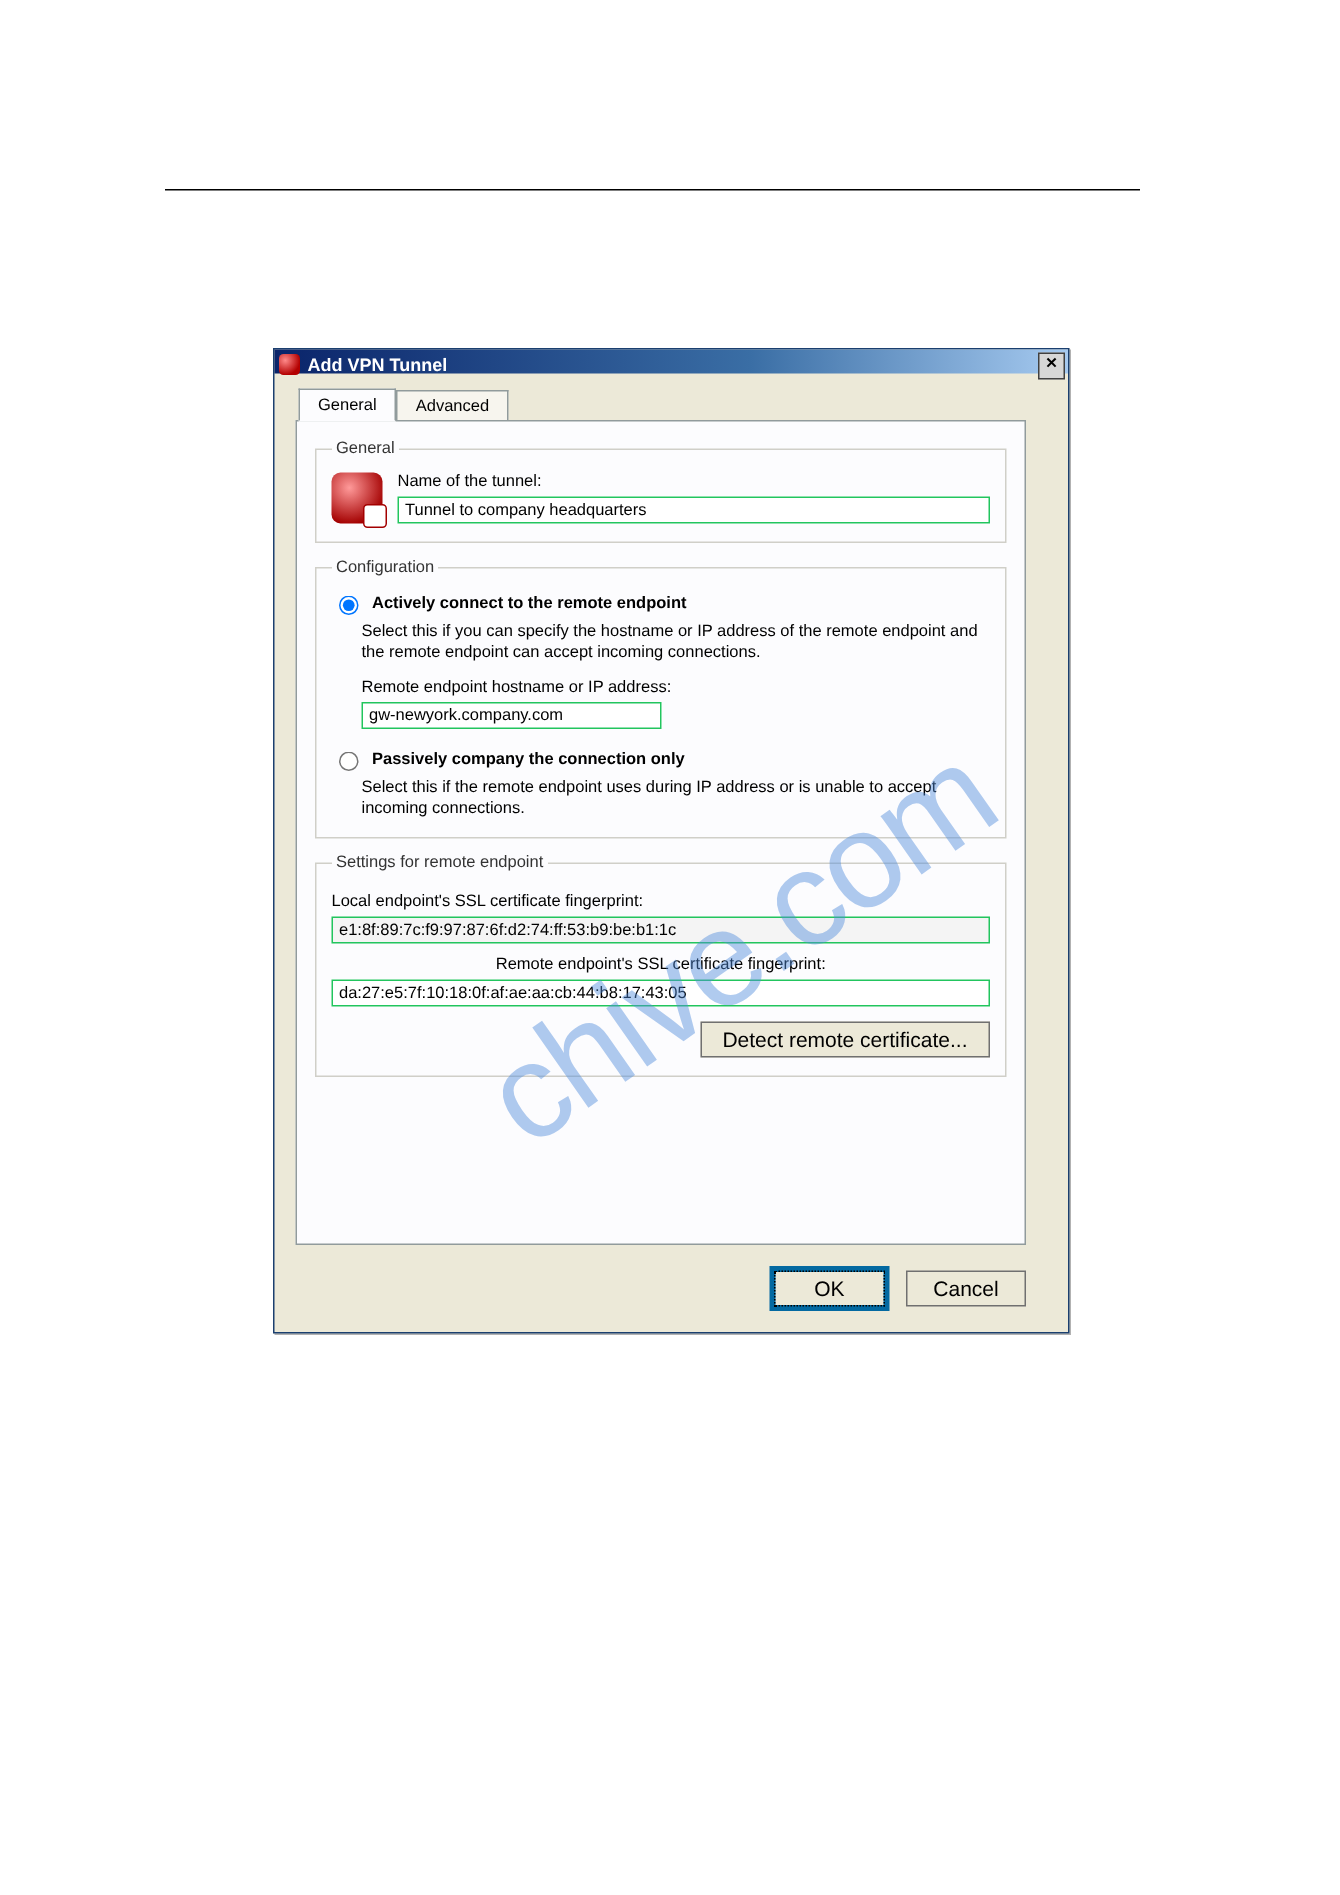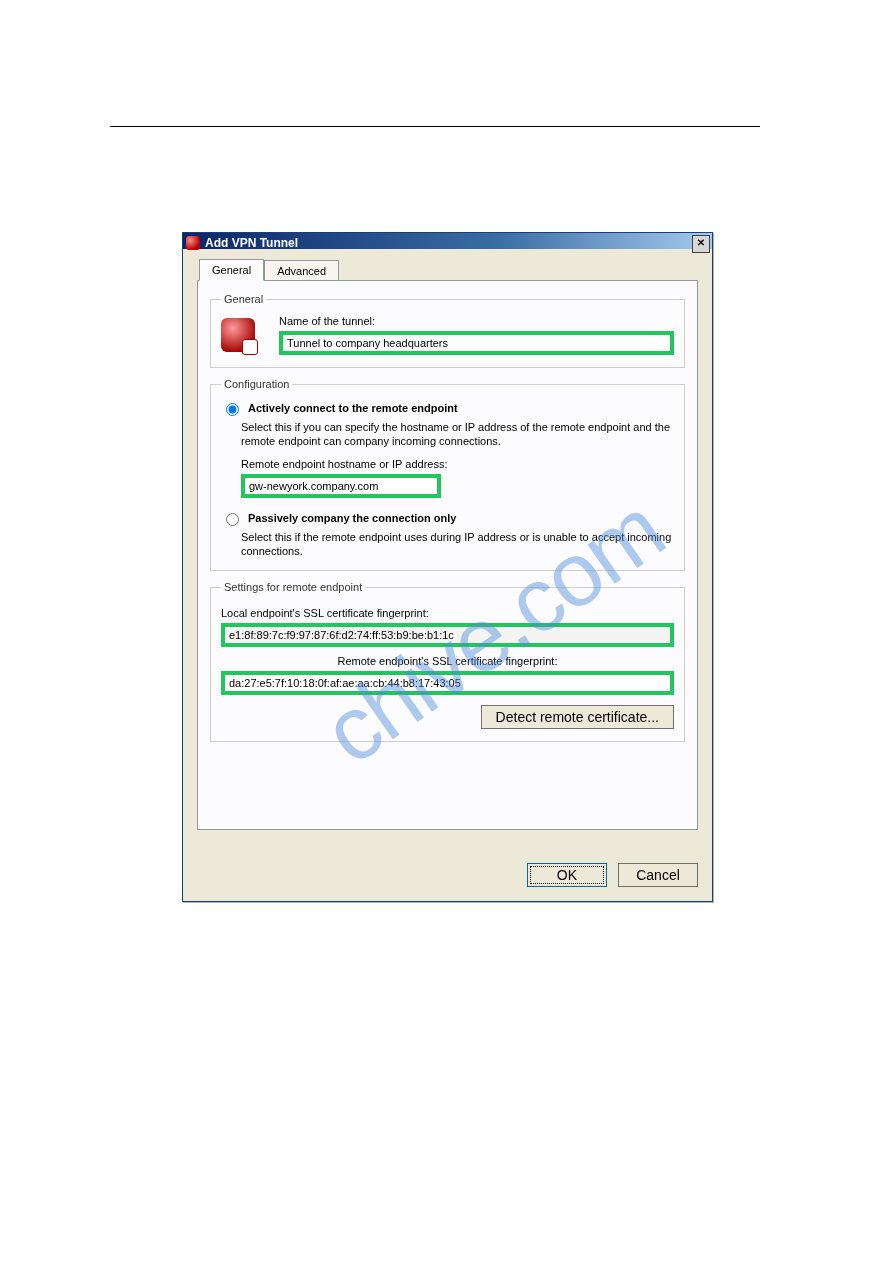--- a/index.html
+++ b/index.html
@@ -72,21 +72,21 @@
     border: 1px solid #404040;
     font-family: Arial, sans-serif;
     font-size: 10px;
     font-weight: bold;
     text-align: center;
     line-height: 14px;
     color: #000;
     cursor: pointer;
   }
   .content {
-    padding: 10px 14px 14px 14px;
+    padding: 10px 28px 14px 14px;
   }
   .tabs {
     position: relative;
     z-index: 2;
     margin-bottom: -1px;
     padding-left: 2px;
   }
   .tab {
     display: inline-block;
     padding: 4px 12px 3px;
@@ -115,22 +115,22 @@
     margin: 0 0 10px 0;
     padding: 10px 10px 12px 10px;
   }
   legend {
     font-size: 11px;
     color: #333;
     padding: 0 3px;
   }
   .gen-row {
     display: flex;
-    align-items: center;
-    gap: 24px;
+    align-items: flex-end;
+    gap: 10px;
   }
   .app-icon {
     width: 34px;
     height: 34px;
     background: radial-gradient(circle at 35% 30%, #ff9a9a, #a30000 75%);
     border-radius: 6px;
     flex-shrink: 0;
     position: relative;
   }
   .app-icon::after {
@@ -146,21 +146,21 @@
     flex: 1;
   }
   .label {
     margin-bottom: 4px;
     color: #000;
   }
   input[type="text"] {
     font-family: Tahoma, Arial, sans-serif;
     font-size: 11px;
     padding: 2px 4px;
-    border: 4px solid #22c55e;
+    border: 1px solid #22c55e;
     background: #fff;
     box-sizing: border-box;
   }
   input[readonly] {
     background: #f4f4f4;
   }
   .full-w { width: 100%; }
   .mid-w { width: 200px; }
   .radio-row {
     display: flex;
@@ -188,24 +188,23 @@
   button.win {
     font-family: Tahoma, Arial, sans-serif;
     font-size: 14px;
     background: #ece9d8;
     border: 1px solid #707070;
     padding: 3px 14px;
     cursor: pointer;
     min-width: 75px;
   }
   button.win.default {
-    border: 1px solid #0369a1;
+    border: 4px solid #0369a1;
     outline: 1px dotted #000;
     outline-offset: -4px;
-    margin-top: 19px;
   }
   .dlg-buttons {
     text-align: right;
     margin-top: 14px;
   }
   .dlg-buttons button.win {
     margin-left: 8px;
     min-width: 80px;
   }
 </style>
@@ -241,21 +240,21 @@
         </div>
       </fieldset>
 
       <fieldset>
         <legend>Configuration</legend>
 
         <div class="radio-row">
           <input type="radio" name="mode" checked="" style="">
           <label class="bold">Actively connect to the remote endpoint</label>
         </div>
-        <div class="help">Select this if you can specify the hostname or IP address of the remote endpoint and the remote endpoint can company incoming connections.</div>
+        <div class="help">Select this if you can specify the hostname or IP address of the remote endpoint and the remote endpoint can accept incoming connections.</div>
 
         <div class="label" style="margin-left:20px;">Remote endpoint hostname or IP address:</div>
         <div style="margin:0 0 12px 20px;">
           <input type="text" class="mid-w" value="gw-newyork.company.com" style="">
         </div>
 
         <div class="radio-row">
           <input type="radio" name="mode" style="">
           <label class="bold">Passively company the connection only</label>
         </div>

